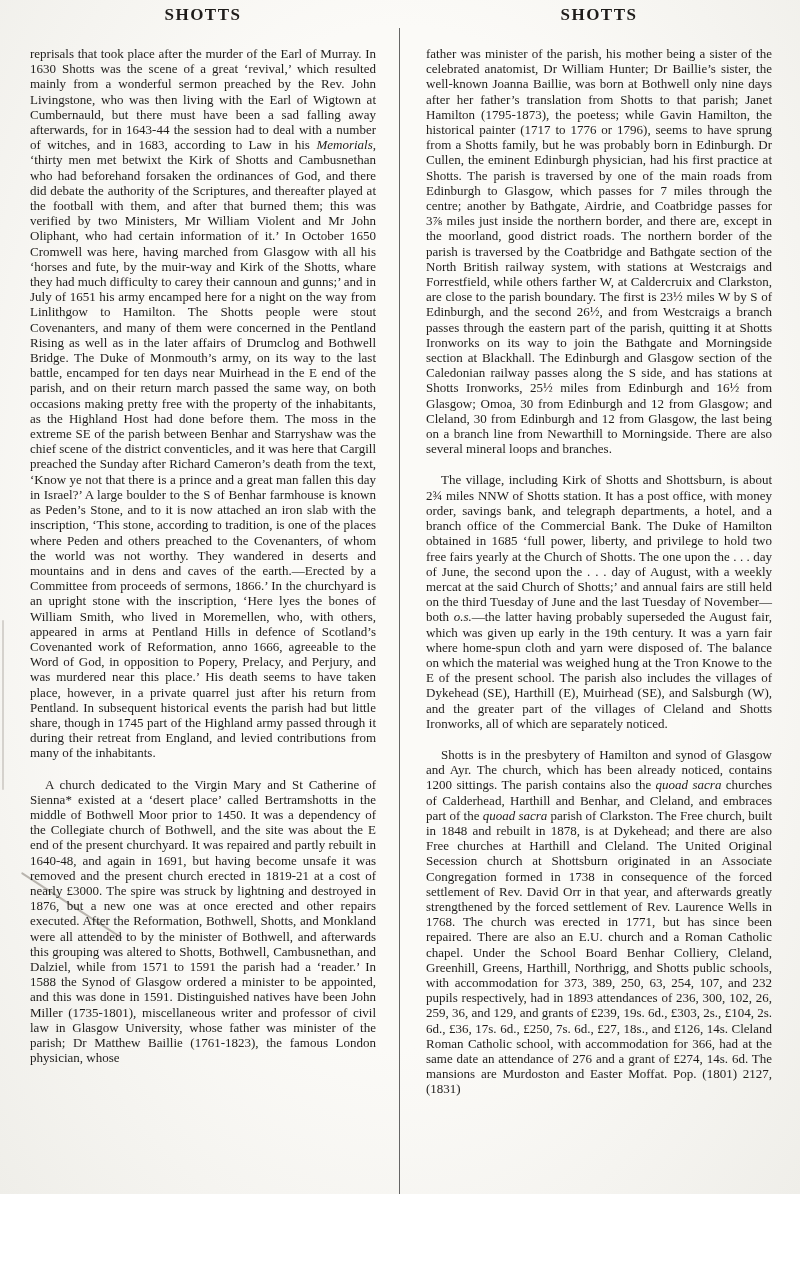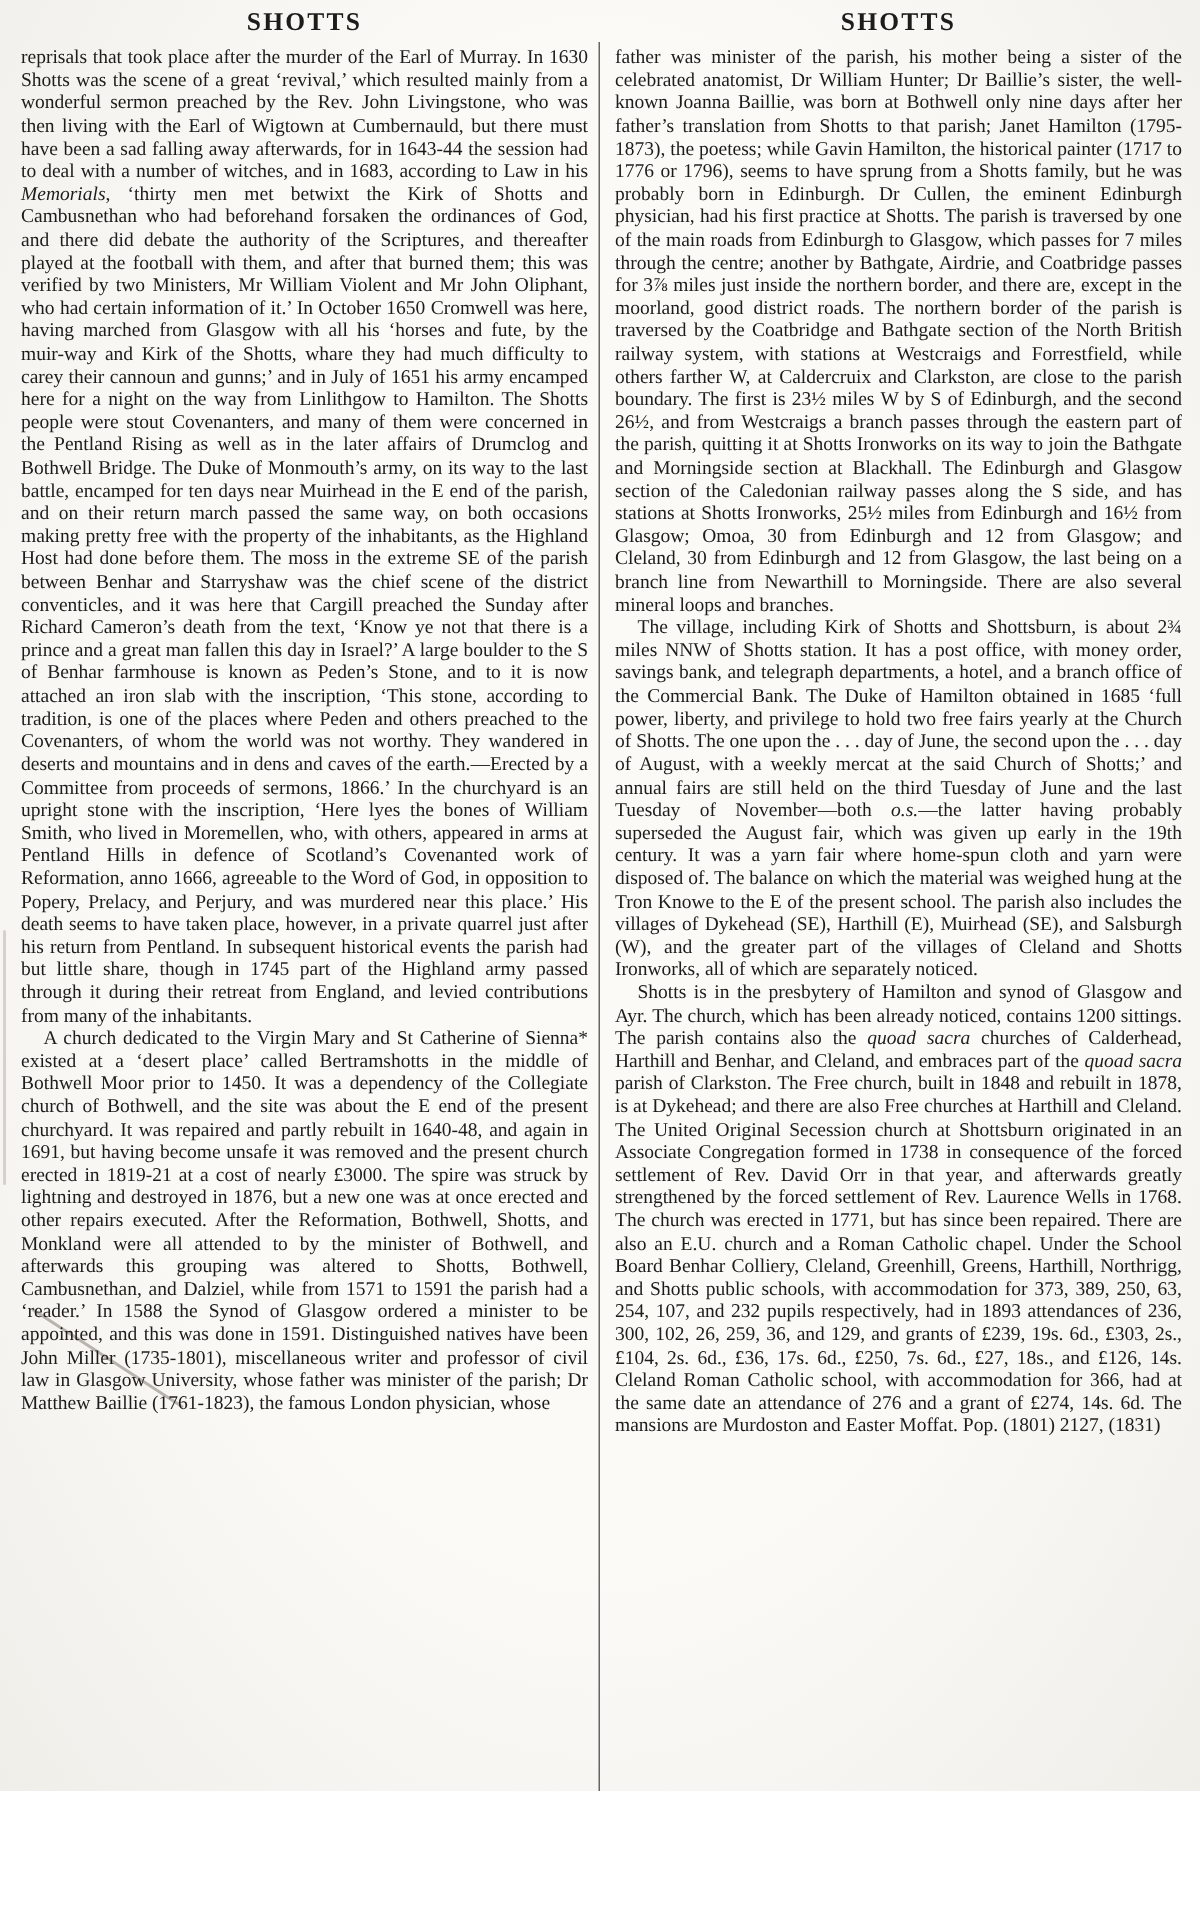--- a/index.html
+++ b/index.html
@@ -16,21 +16,21 @@
     font-size:17px; font-weight:bold; letter-spacing:1.5px; text-align:center;
   }
   .head-left  { left:14px;  width:378px; }
   .head-right { left:410px; width:378px; }
   .col {
     position:absolute; top:30px; width:378px;
     font-size:13px; line-height:15.2px; text-align:justify;
   }
   .col-left  { left:14px; }
   .col-right { left:410px; }
-  .para { margin:0; text-align:justify; }
+  .para { margin:16px; text-align:justify; }
   .para.indent { text-indent:15px; }
   .it { font-style:italic; }
   .divider {
     position:absolute; left:399px; top:28px; height:1224px; width:1px;
     background:var(--divider); opacity:.85;
   }
   .footnote {
     margin-top:9px; font-size:10.8px; line-height:13.5px;
     text-align:justify; text-indent:12px; font-weight:600;
   }

